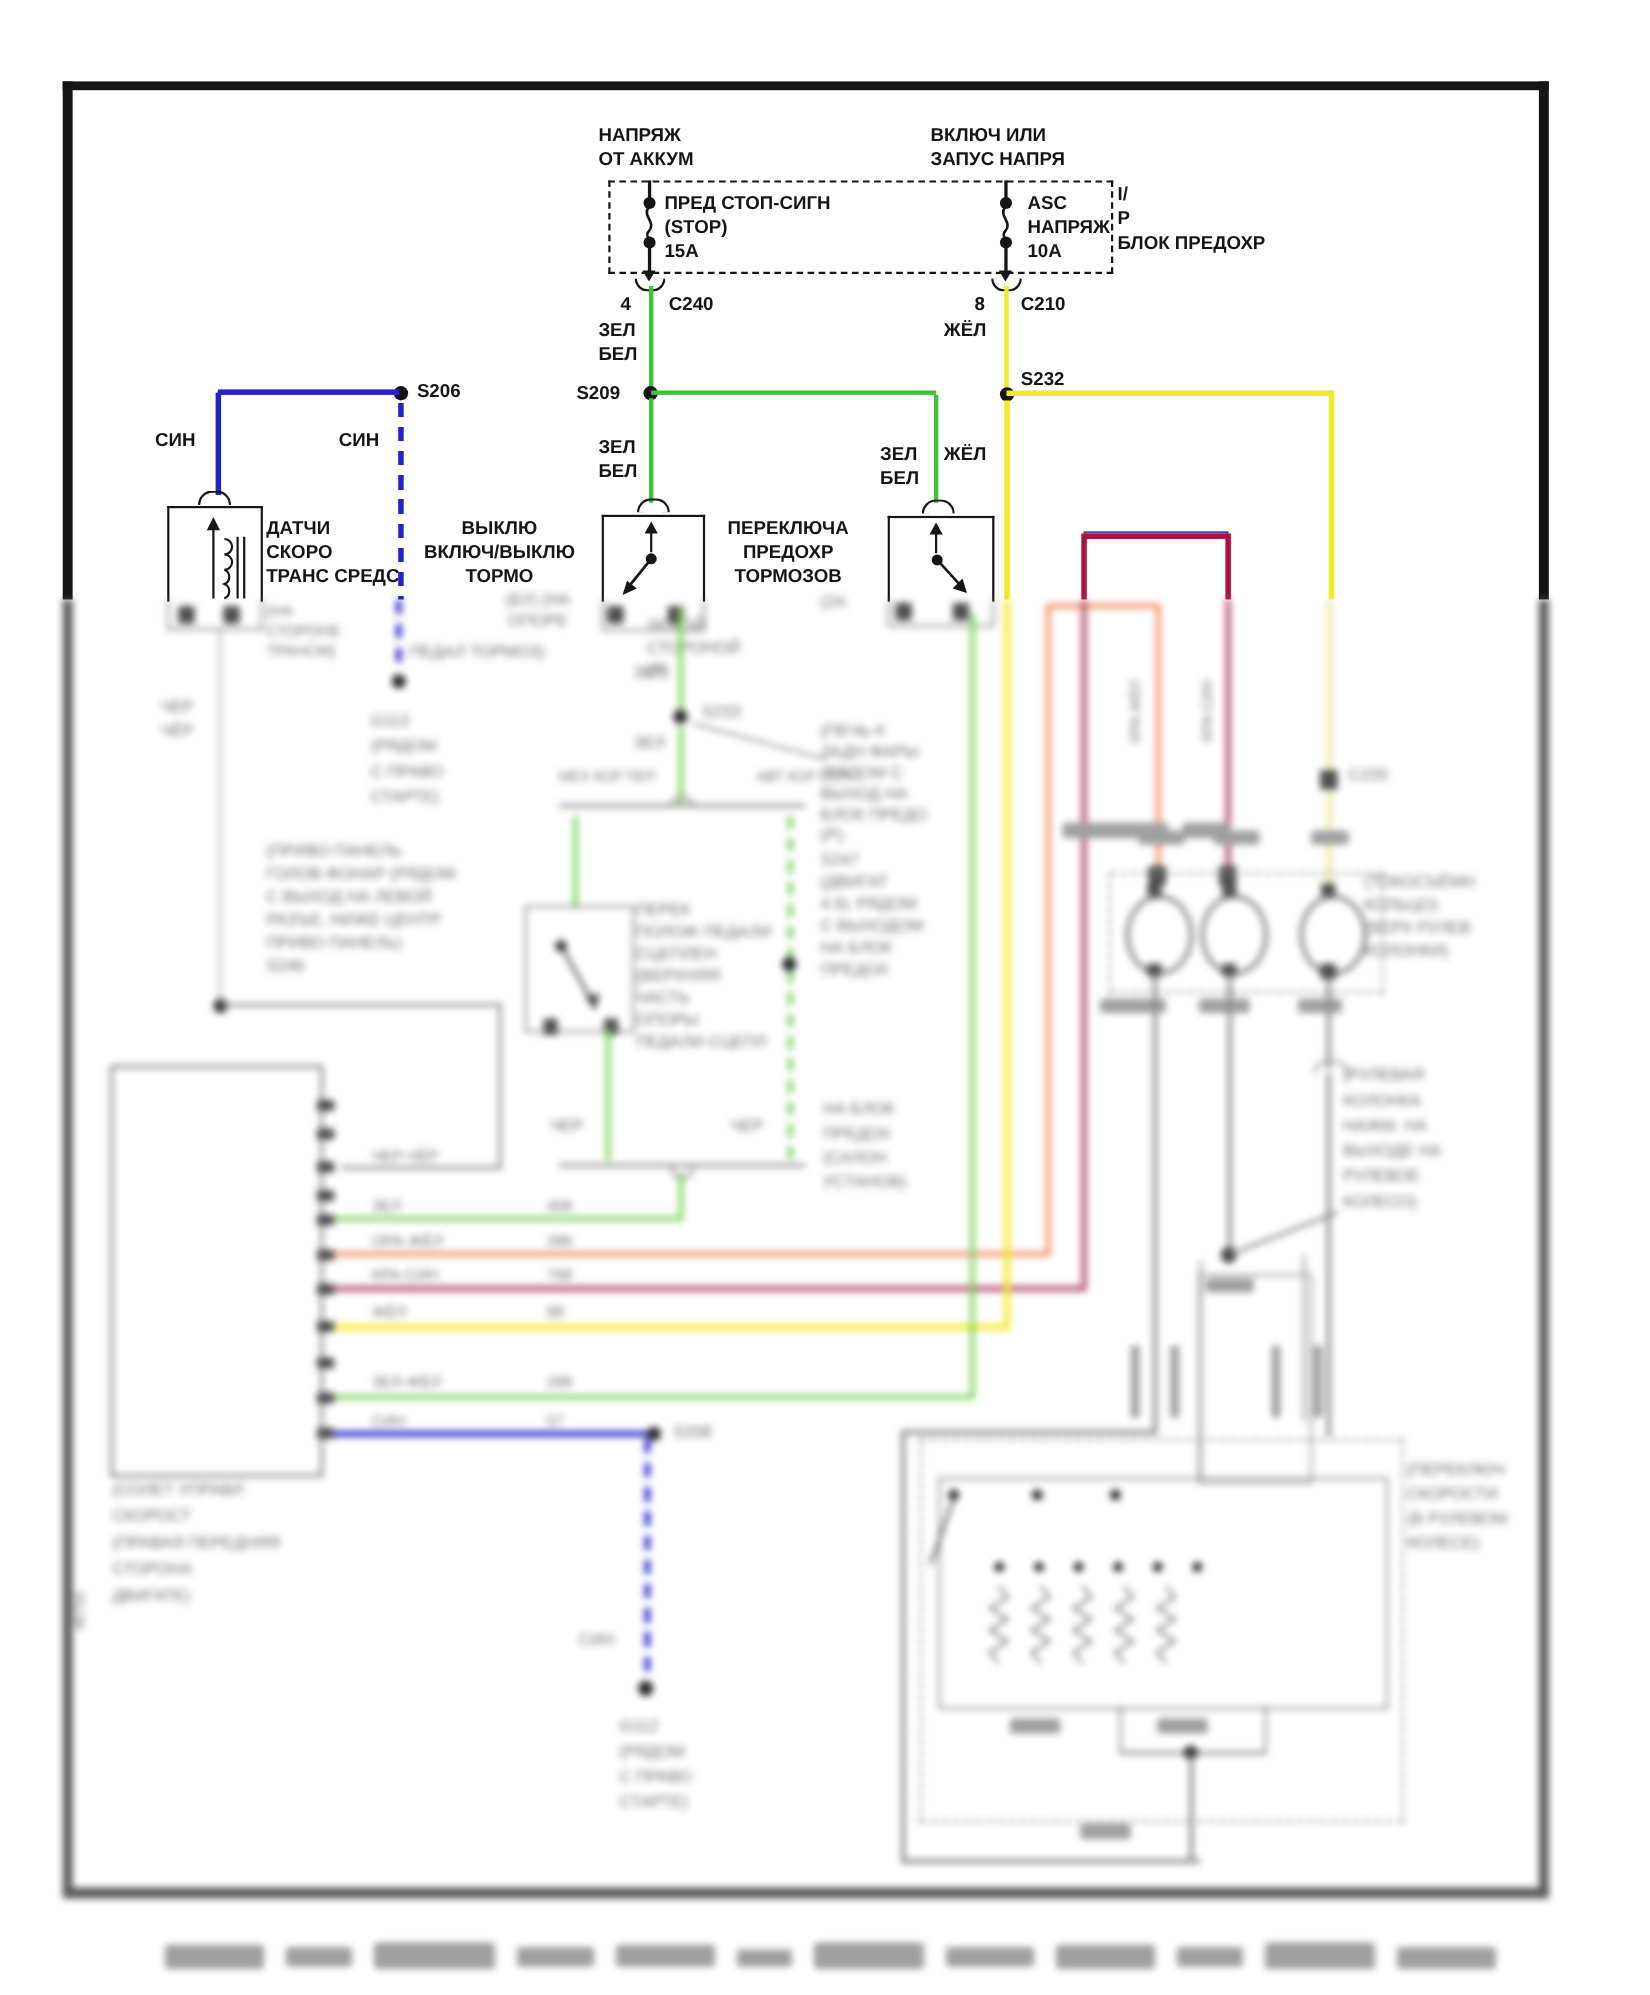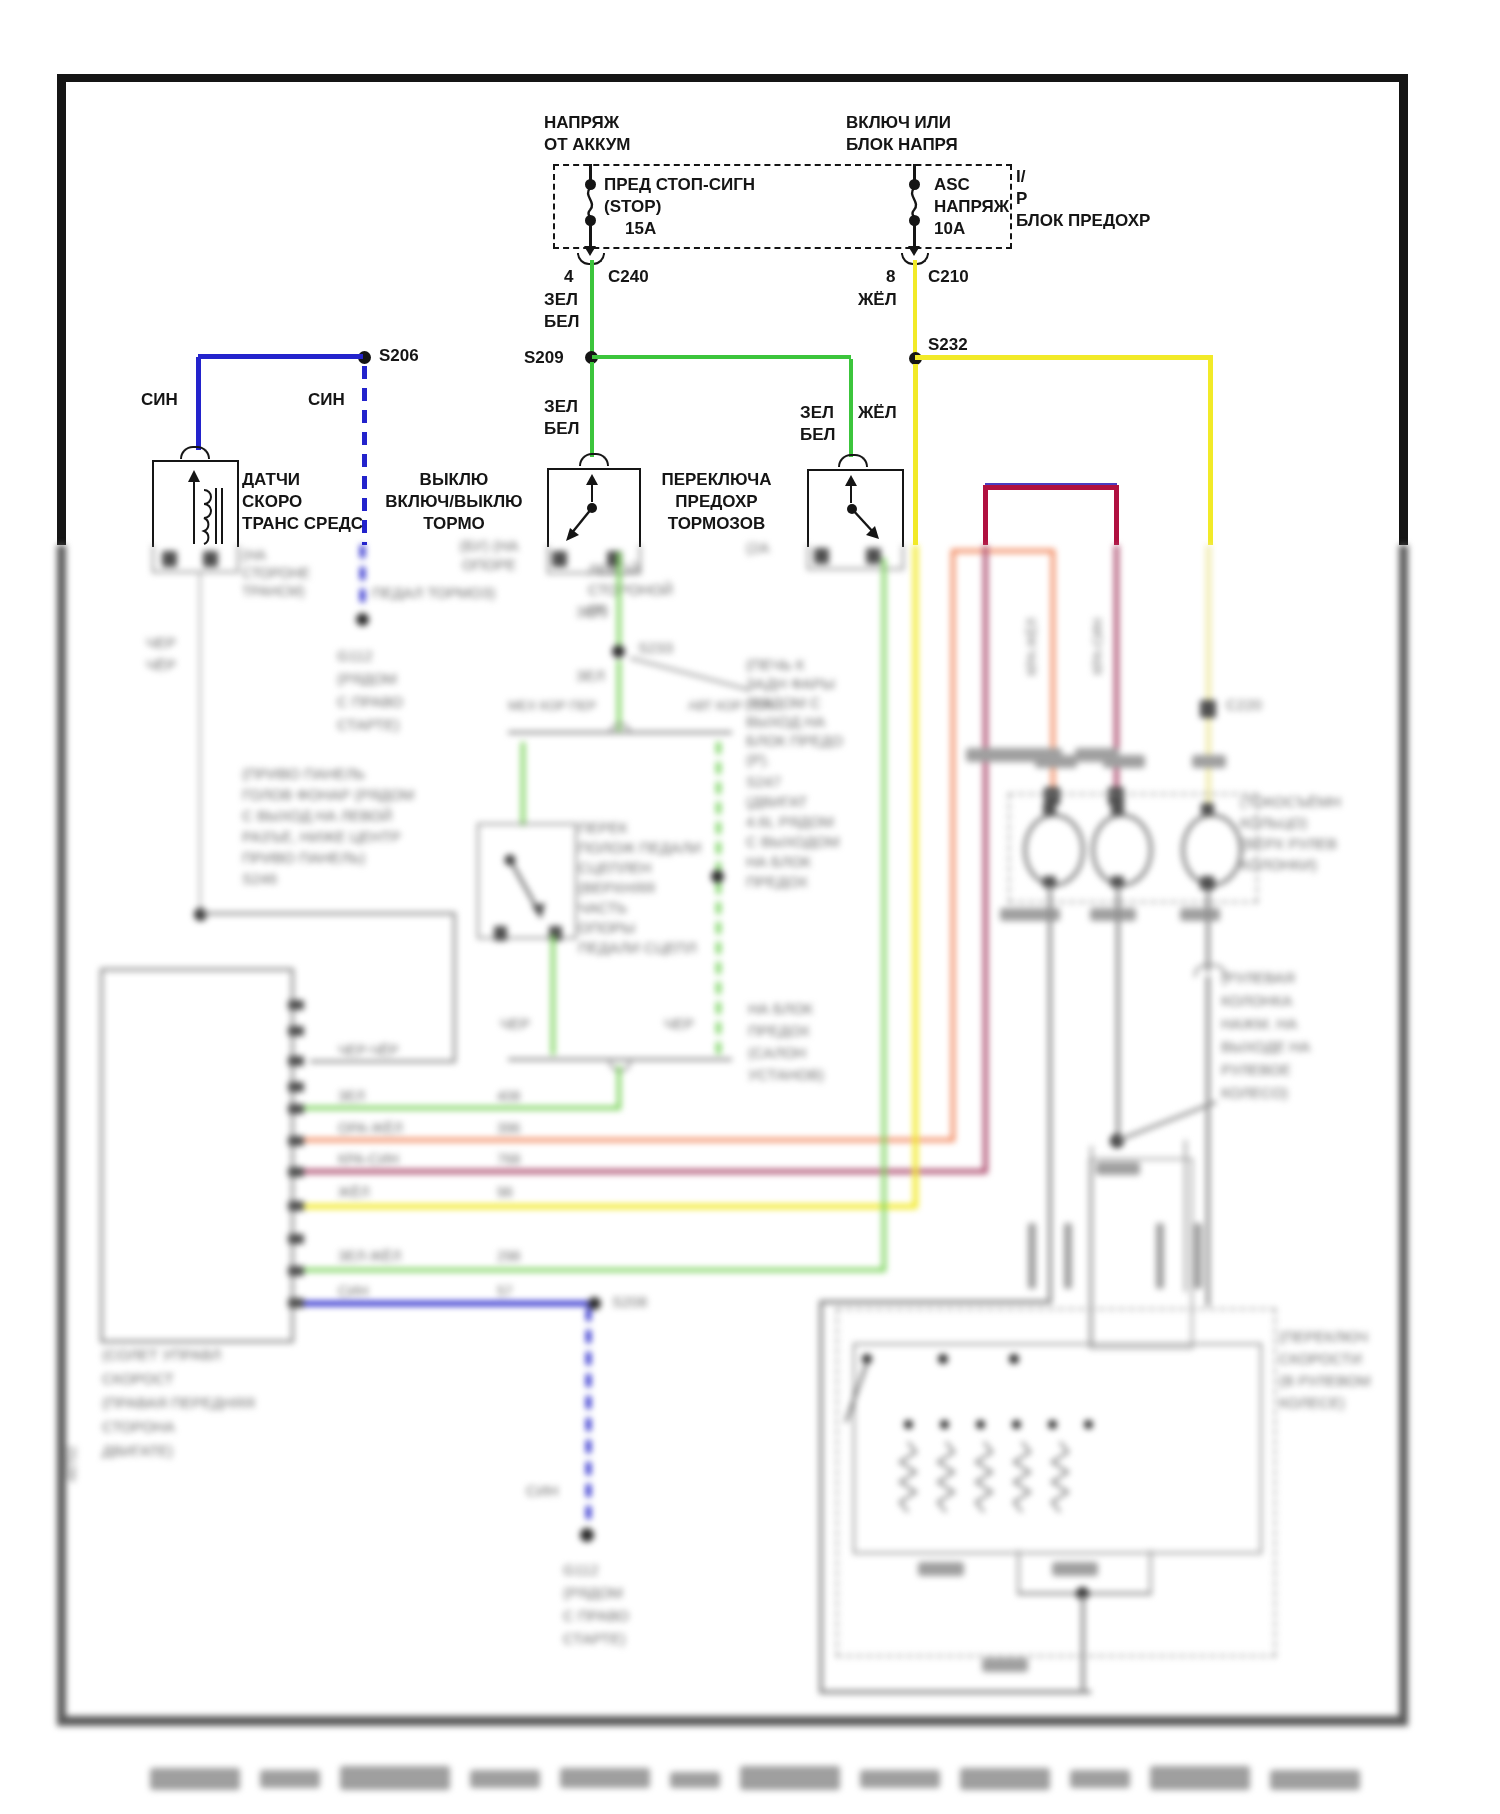--- a/index.html
+++ b/index.html
@@ -40,37 +40,37 @@
 
 <div class="canvas">
 
   <div class="layer">
 
     <div class="a ck" style="left:57px;top:74px;width:1351px;height:8px"></div>
     <div class="a ck" style="left:57px;top:74px;width:9px;height:471px"></div>
     <div class="a ck" style="left:1399px;top:74px;width:9px;height:471px"></div>
 
     <div class="t" style="left:544px;top:112px"><div>НАПРЯЖ</div><div>ОТ АККУМ</div></div>
-    <div class="t" style="left:846px;top:112px"><div>ВКЛЮЧ ИЛИ</div><div>БЛОК НАПРЯ</div></div>
+    <div class="t" style="left:846px;top:112px"><div>ВКЛЮЧ ИЛИ</div><div>ЗАПУС НАПРЯ</div></div>
 
     <div class="dashbox" style="left:553px;top:164px;width:455px;height:81px"></div>
     <div class="t" style="left:1016px;top:166px"><div>I/</div><div>P</div><div>БЛОК ПРЕДОХР</div></div>
 
     <div class="a ck" style="left:589px;top:164px;width:3px;height:18px"></div>
     <div class="dot" style="left:585px;top:179px;width:11px;height:11px"></div>
     <svg class="a" style="left:580px;top:182px" width="20" height="40">
         <path d="M10 6 C3 14 17 20 10 28 C5 33 13 36 10 38" stroke="#151515" stroke-width="2.4" fill="none"></path>
       </svg>
     <div class="dot" style="left:585px;top:215px;width:11px;height:11px"></div>
     <div class="a ck" style="left:589px;top:225px;width:3px;height:23px"></div>
     <div class="tri-d" style="left:584px;top:246px"></div>
     <div class="cup" style="left:577px;top:253px"></div>
     <div class="t" style="left:604px;top:174px">ПРЕД СТОП-СИГН</div>
     <div class="t" style="left:604px;top:196px">(STOP)</div>
-    <div class="t" style="left:625px;top:218px">15A</div>
+    <div class="t" style="left:604px;top:218px">15A</div>
 
     <div class="a ck" style="left:913px;top:164px;width:3px;height:18px"></div>
     <div class="dot" style="left:909px;top:179px;width:11px;height:11px"></div>
     <svg class="a" style="left:904px;top:182px" width="20" height="40">
         <path d="M10 6 C3 14 17 20 10 28 C5 33 13 36 10 38" stroke="#151515" stroke-width="2.4" fill="none"></path>
       </svg>
     <div class="dot" style="left:909px;top:215px;width:11px;height:11px"></div>
     <div class="a ck" style="left:913px;top:225px;width:3px;height:23px"></div>
     <div class="tri-d" style="left:908px;top:246px"></div>
     <div class="cup" style="left:901px;top:253px"></div>

